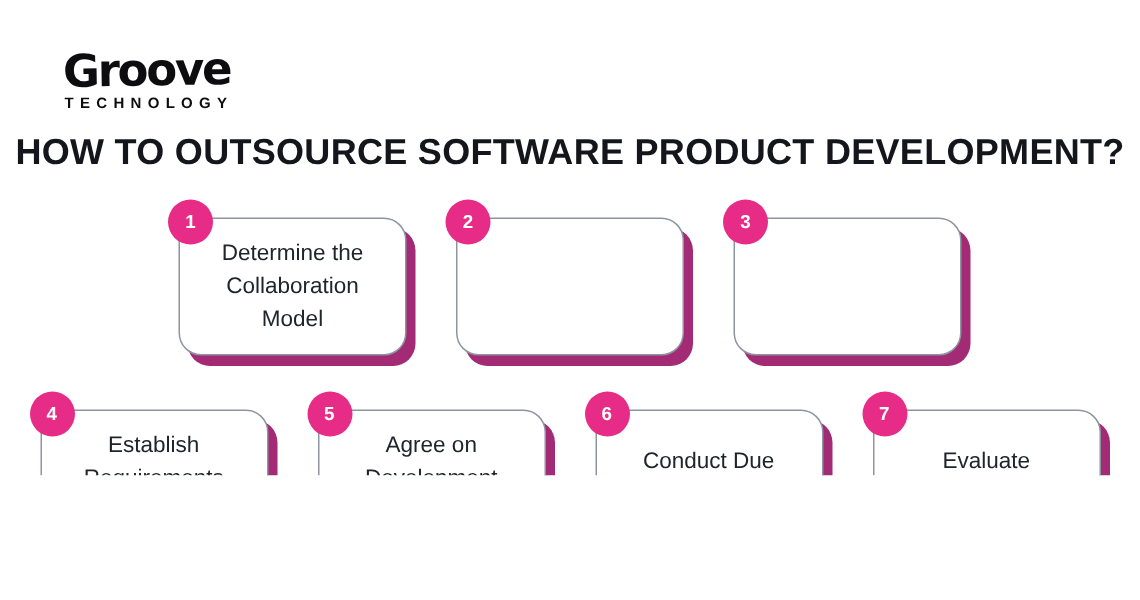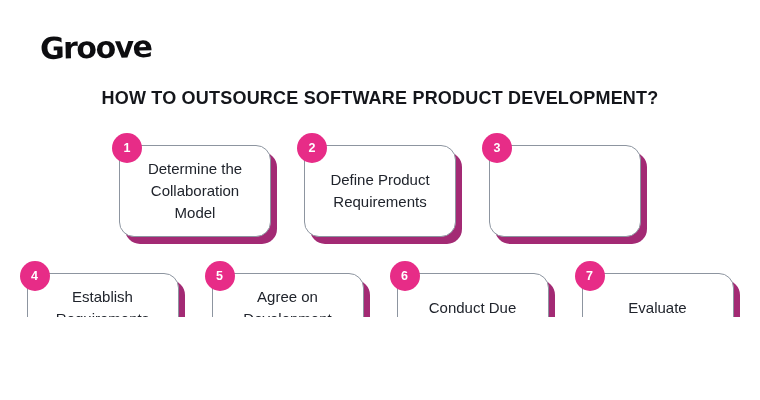--- a/index.html
+++ b/index.html
@@ -42,21 +42,21 @@
     margin-left: 3px;
   }
 
   
   .title {
     position: absolute;
     top: 88px;
     left: 0;
     width: 100%;
     text-align: center;
-    font-size: 18px;
+    font-size: 24px;
     font-weight: 700;
     letter-spacing: 0.2px;
     color: var(--title-color, #14161b);
   }
 
   
   .row {
     position: absolute;
     left: 0;
     right: 0;
@@ -105,34 +105,33 @@
     white-space: pre-line;
   }
 </style>
 </head>
 <body>
 
 <div class="canvas">
 
   <div class="logo">
     <div class="logo-brand">Groove</div>
+    <div class="logo-sub">TECHNOLOGY</div>
   </div>
 
   <div class="title">HOW TO OUTSOURCE SOFTWARE PRODUCT DEVELOPMENT?</div>
 
   <div class="row row-1">
     <div class="card">
       <div class="badge">1</div>
       <div class="card-label">Determine the
 Collaboration Model</div>
     </div>
     <div class="card">
       <div class="badge">2</div>
-      <div class="card-label">Define Product
-Requirements</div>
     </div>
     <div class="card">
       <div class="badge">3</div>
     </div>
   </div>
 
   <div class="row row-2">
     <div class="card">
       <div class="badge">4</div>
       <div class="card-label">Establish

